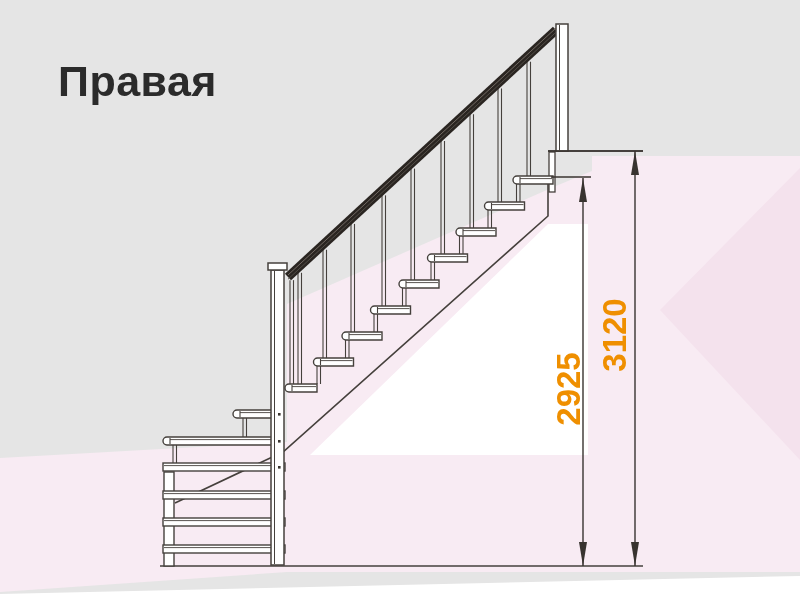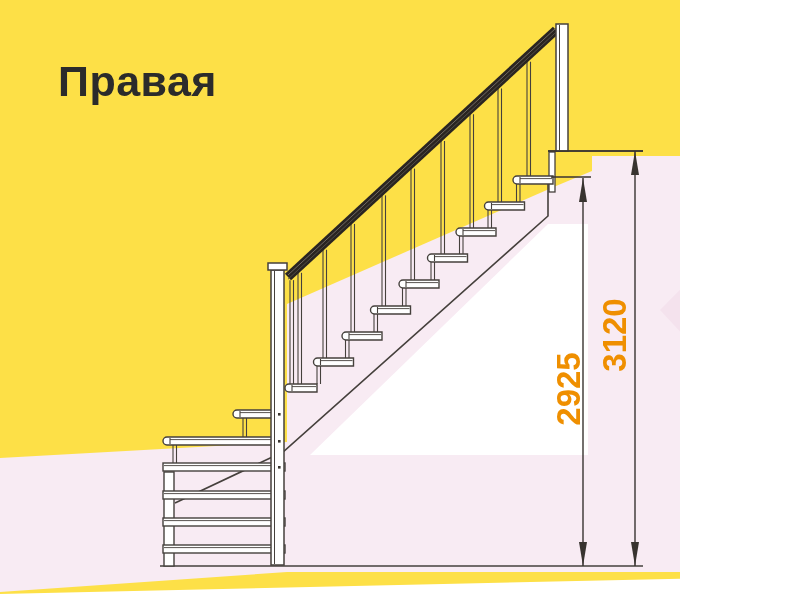--- a/index.html
+++ b/index.html
@@ -1,17 +1,17 @@
 <!DOCTYPE html>
 <html><head>
 <meta charset="utf-8">
 <style>
   html,body{margin:0;padding:0;background:#fff;}
   .canvas{
-    position:relative;width:680px;height:600px;background:#fde047;
+    position:relative;width:800px;height:600px;background:#e5e5e5;
     overflow:hidden;font-family:"Liberation Sans",sans-serif;
   }
   .page-title{
     position:absolute;left:58px;top:57px;
     font-size:43px;font-weight:700;color:#2b2b2b;letter-spacing:0.5px;
   }
   svg{position:absolute;left:0;top:0;}
   text.dim-label{
     font-family:"Liberation Sans",sans-serif;
     font-weight:700;font-size:33px;

